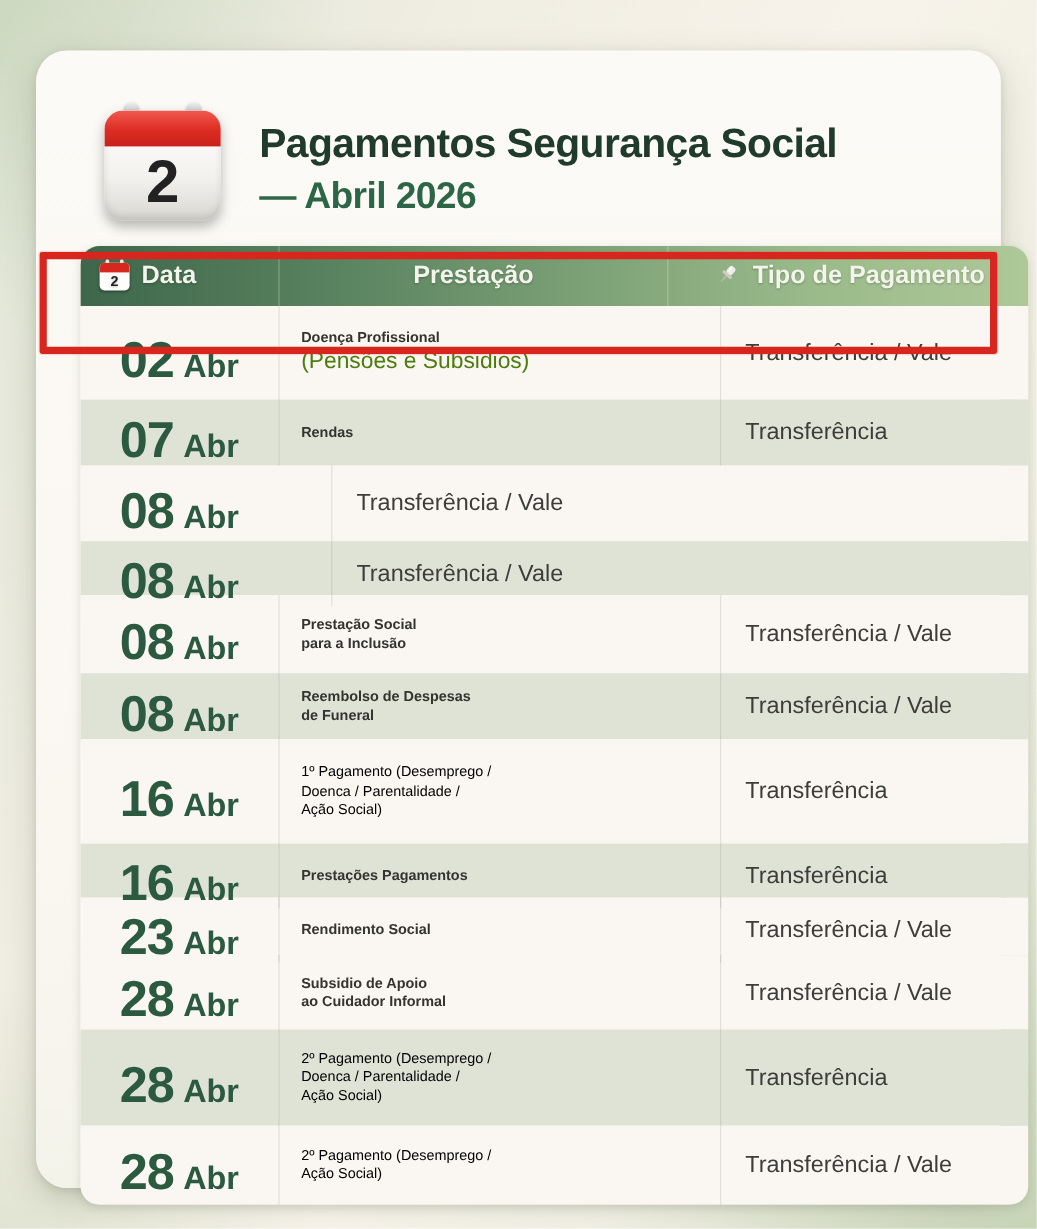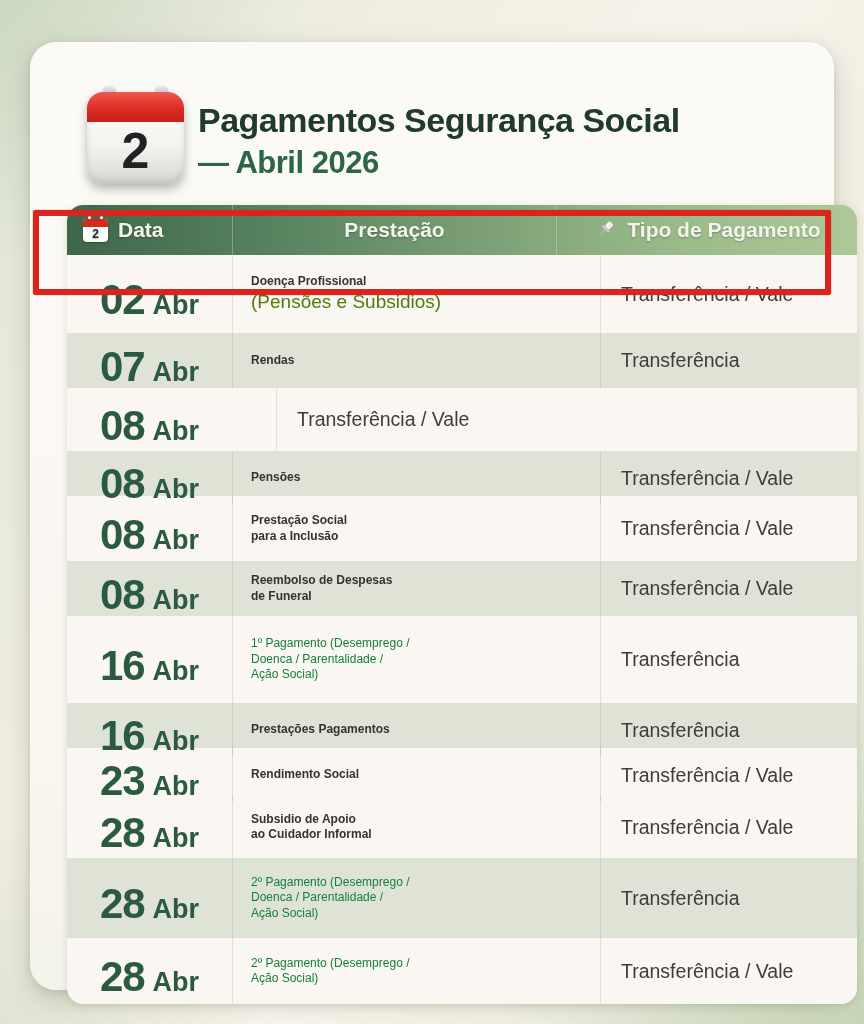--- a/index.html
+++ b/index.html
@@ -48,21 +48,21 @@
     position: absolute; left: 0; right: 0; top: 0; height: 30px;
     background: linear-gradient(180deg, #ef5a50 0%, #dd2c22 55%, #c8211a 100%);
   }
   .cal-big .num {
     position: absolute; left: 0; right: 0; top: 26px; bottom: 0;
     display: flex; align-items: center; justify-content: center;
     font-size: 50px; font-weight: 800; color: #222; line-height: 1;
   }
 
   
-  .titles { position: absolute; left: 168px; top: 58px; }
+  .titles { position: absolute; left: 186px; top: 58px; }
   .title-1 {
     font-size: 34px; font-weight: 800; letter-spacing: -0.5px;
     color: #203a2b; line-height: 1.2; white-space: nowrap;
   }
   .title-2 {
     font-size: 31px; font-weight: 800; letter-spacing: -0.5px;
     color: #2d6647; line-height: 1.25; margin-top: 3px;
   }
 
   
@@ -109,21 +109,21 @@
   .trow .cell + .cell { border-left: 1px solid rgba(120,120,110,.18); }
 
   .cell.date { justify-content: center; gap: 9px; align-items: baseline; padding-top: 0; }
   .cell.date { display: flex; flex-direction: row; align-items: center; margin-top: 12px; }
   .date-inner { display: flex; align-items: baseline; gap: 8px; color: #2b5a41; }
   .date-inner .day { font-size: 42px; font-weight: 800; letter-spacing: -1px; line-height: 1; }
   .date-inner .mon { font-size: 27px; font-weight: 700; line-height: 1; }
 
   .cell.prest { flex-direction: column; align-items: flex-start; justify-content: center; padding: 8px 14px 8px 18px; }
   .ptitle { font-size: 12px; font-weight: 700; color: #333330; line-height: 1.28; white-space: pre-line; }
-  .ptitle.regular { font-weight: 400; color: #15803d; }
+  .ptitle.regular { font-weight: 400; color: #000000; }
   .psub { font-size: 19px; font-weight: 400; color: #4d7c0f; line-height: 1.28; }
   .psub:empty { display: none; }
 
   .cell.tipo { padding-left: 20px; font-size: 19.5px; color: #3d3d39; margin-left: 44px; }
 
   
   .red-box {
     position: absolute; left: 33px; top: 210px; width: 798px; height: 85px;
     border: 6px solid #d8261f; border-radius: 2px;
     box-shadow: 0 0 0 1px rgba(216,38,31,.15);
@@ -216,23 +216,20 @@
         <div class="cell tipo">Transferência / Vale</div>
       </div>
 
       <div class="trow green" style="height:45px">
         <div class="cell date">
           <span class="date-inner">
               <span class="day">08</span>
               <span class="mon">Abr</span>
             </span>
         </div>
-        <div class="cell prest">
-          <span class="ptitle">Pensões</span>
-        </div>
         <div class="cell tipo">Transferência / Vale</div>
       </div>
 
       <div class="trow white" style="height:65px">
         <div class="cell date">
           <span class="date-inner">
               <span class="day">08</span>
               <span class="mon">Abr</span>
             </span>
         </div>

